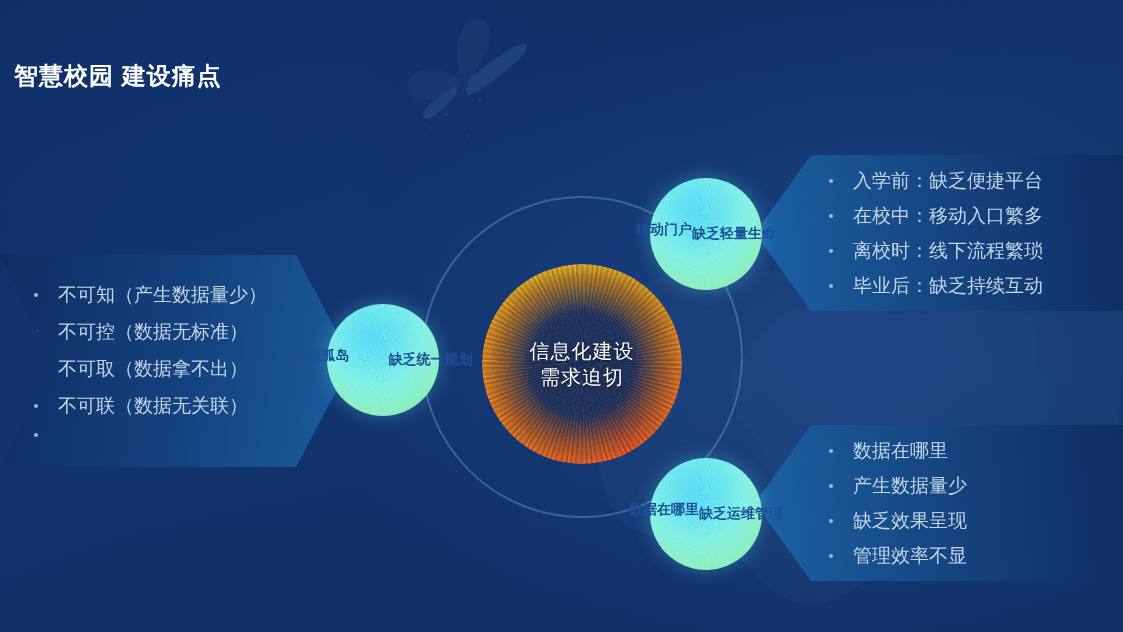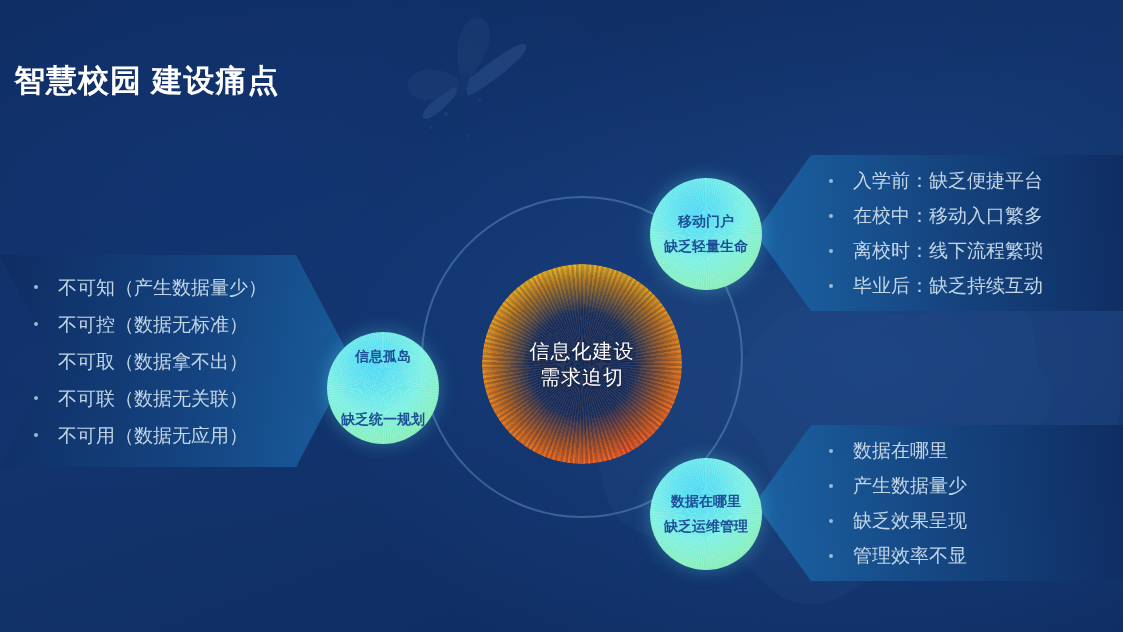--- a/index.html
+++ b/index.html
@@ -64,21 +64,21 @@
     background: #24487f;
     border-radius: 50%;
     opacity: .6;
   }
 
   
   .title {
     position: absolute;
     left: 14px;
     top: 60px;
-    font-size: 31px;
+    font-size: 24px;
     font-weight: bold;
     color: #ffffff;
     letter-spacing: 1px;
     white-space: nowrap;
   }
 
   
   .panel {
     position: absolute;
     display: flex;
@@ -207,21 +207,21 @@
     letter-spacing: 1px;
   }
 
   
   .bubble {
     position: absolute;
     width: 112px;
     height: 112px;
     border-radius: 50%;
     display: flex;
-    flex-direction: column;
+    flex-direction: row;
     align-items: center;
     justify-content: center;
     background:
       repeating-conic-gradient(from 0deg,
         rgba(255,255,255,0.13) 0deg 1.2deg,
         rgba(255,255,255,0.0) 1.2deg 2.8deg),
       radial-gradient(circle at 42% 30%,
         #4fd9f5 0%,
         #5fe2ef 22%,
         #7df0e3 48%,
@@ -231,21 +231,21 @@
   }
   .bubble .line {
     color: #1c4f96;
     font-weight: bold;
     line-height: 1.1;
     white-space: nowrap;
   }
   .bubble .l1 { font-size: 14px; margin-bottom: 9px; }
   .bubble .l2 { font-size: 14px; }
 
-  .bubble-left  { left: 327px; top: 332px; gap: 39px; }
+  .bubble-left  { left: 327px; top: 304px; gap: 39px; }
   .bubble-top   { left: 650px; top: 178px; }
   .bubble-bot   { left: 650px; top: 458px; }
 </style>
 </head>
 <body>
 
 <div class="slide">
 
   <div class="bg-layer">
 
@@ -298,21 +298,20 @@
     <div class="bullet-row">
       <span class="bullet-dot"></span>
       <span class="bullet-text">不可取（数据拿不出）</span>
     </div>
     <div class="bullet-row">
       <span class="bullet-dot"></span>
       <span class="bullet-text">不可联（数据无关联）</span>
     </div>
     <div class="bullet-row">
       <span class="bullet-dot"></span>
-      <span class="bullet-text">不可用（数据无应用）</span>
     </div>
   </div>
 
   <div class="panel panel-tr">
     <div class="bullet-row">
       <span class="bullet-dot"></span>
       <span class="bullet-text">入学前：缺乏便捷平台</span>
     </div>
     <div class="bullet-row">
       <span class="bullet-dot"></span>

